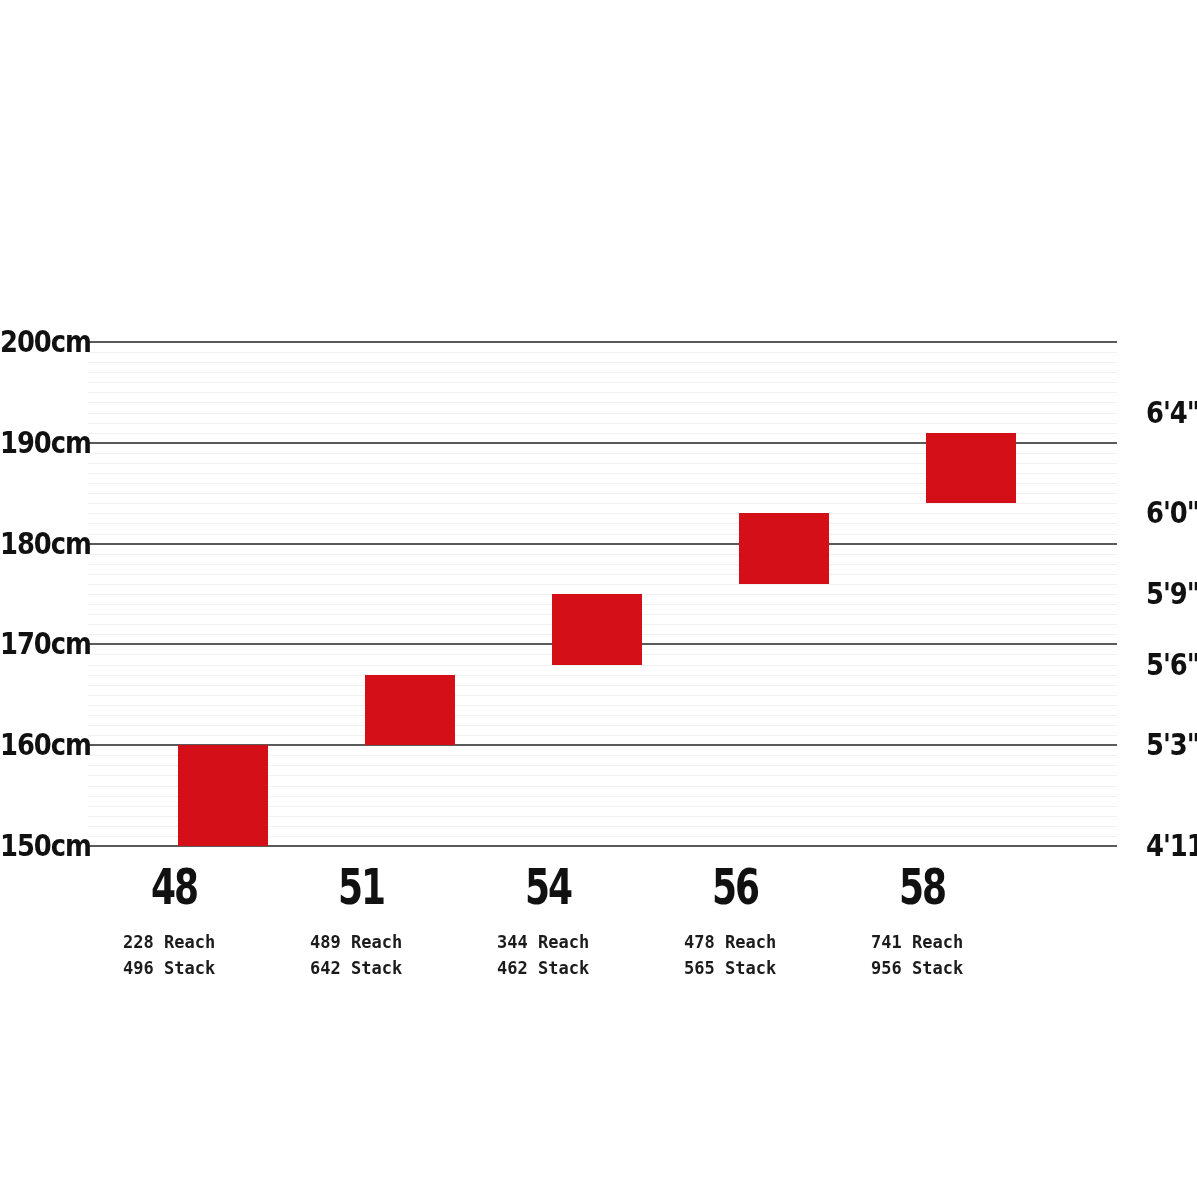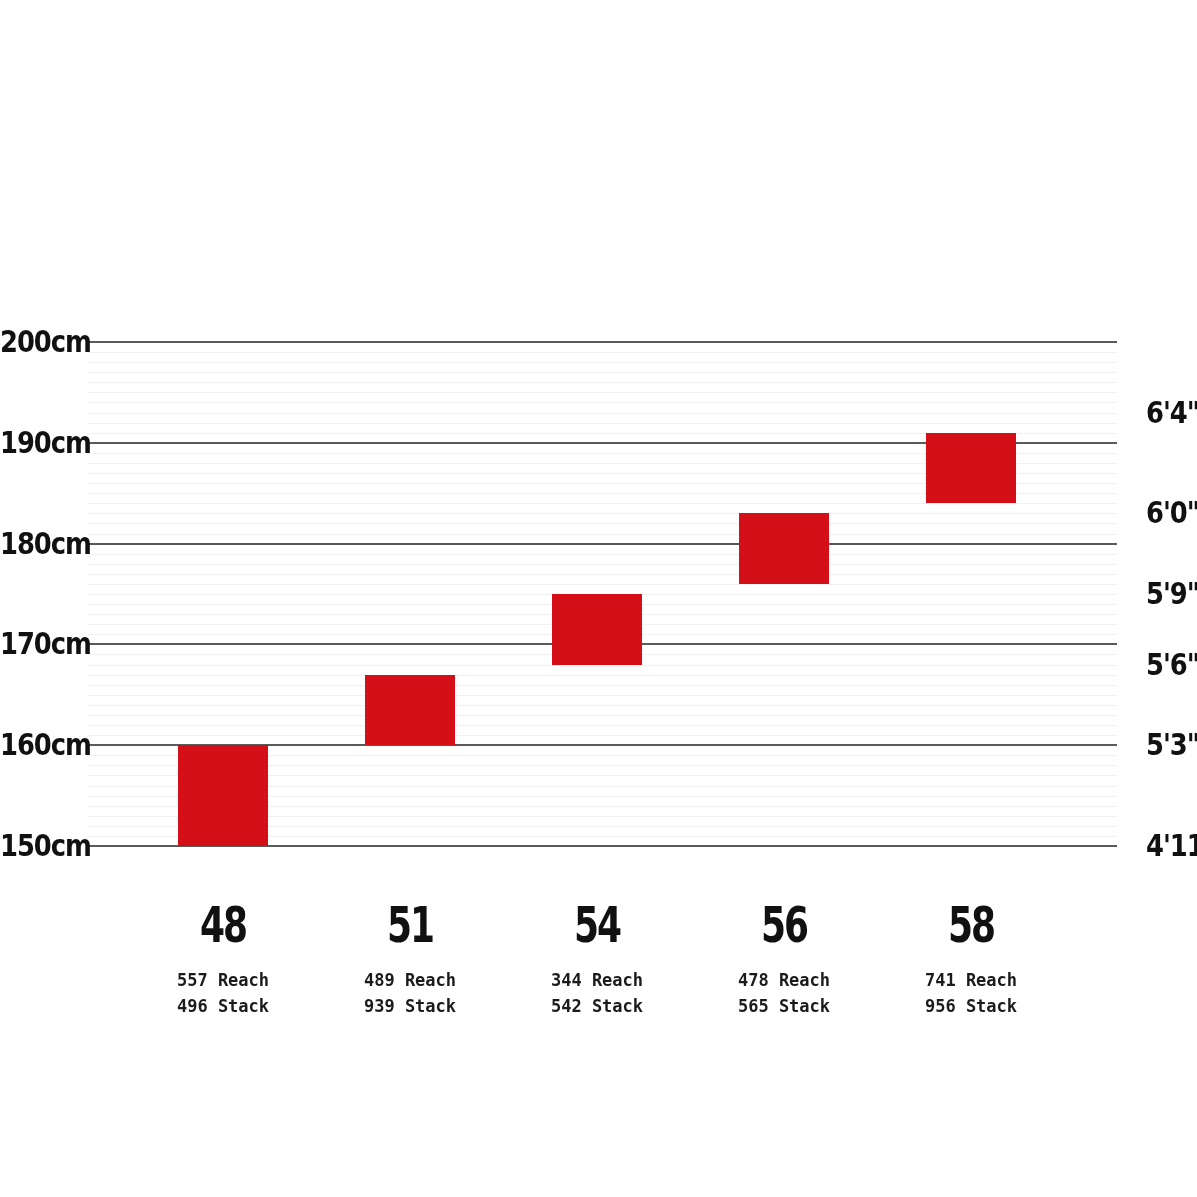--- a/index.html
+++ b/index.html
@@ -88,23 +88,22 @@
   }
   .axis-label-right {
     left: 1146px;
     text-align: left;
     transform-origin: left center;
   }
 
   
   .size-col {
     position: absolute;
-    top: 900px;
+    top: 862px;
     width: 200px;
-    text-align: center;
   }
   .size-number {
     font-family: "DejaVu Sans", sans-serif;
     font-size: 50px;
     font-weight: 800;
     color: #111111;
     letter-spacing: -3px;
     line-height: 1;
     transform: scaleX(0.72);
     display: block;
@@ -208,32 +207,32 @@
       <div class="axis-label-right" style="top: 397.56px;">6'4"</div>
       <div class="axis-label-right" style="top: 498.36px;">6'0"</div>
       <div class="axis-label-right" style="top: 579px;">5'9"</div>
       <div class="axis-label-right" style="top: 649.56px;">5'6"</div>
       <div class="axis-label-right" style="top: 730.2px;">5'3"</div>
       <div class="axis-label-right" style="top: 831px;">4'11"</div>
     </div>
   <div id="size-columns">
       <div class="size-col" style="left: 123px;">
         <span class="size-number">48</span>
-        <div class="size-spec spec-reach">557 Reach</div>
+        <div class="size-spec spec-reach">228 Reach</div>
         <div class="size-spec spec-stack">496 Stack</div>
       </div>
       <div class="size-col" style="left: 310px;">
         <span class="size-number">51</span>
         <div class="size-spec spec-reach">489 Reach</div>
-        <div class="size-spec spec-stack">939 Stack</div>
+        <div class="size-spec spec-stack">642 Stack</div>
       </div>
       <div class="size-col" style="left: 497px;">
         <span class="size-number">54</span>
         <div class="size-spec spec-reach">344 Reach</div>
-        <div class="size-spec spec-stack">542 Stack</div>
+        <div class="size-spec spec-stack">462 Stack</div>
       </div>
       <div class="size-col" style="left: 684px;">
         <span class="size-number">56</span>
         <div class="size-spec spec-reach">478 Reach</div>
         <div class="size-spec spec-stack">565 Stack</div>
       </div>
       <div class="size-col" style="left: 871px;">
         <span class="size-number">58</span>
         <div class="size-spec spec-reach">741 Reach</div>
         <div class="size-spec spec-stack">956 Stack</div>

